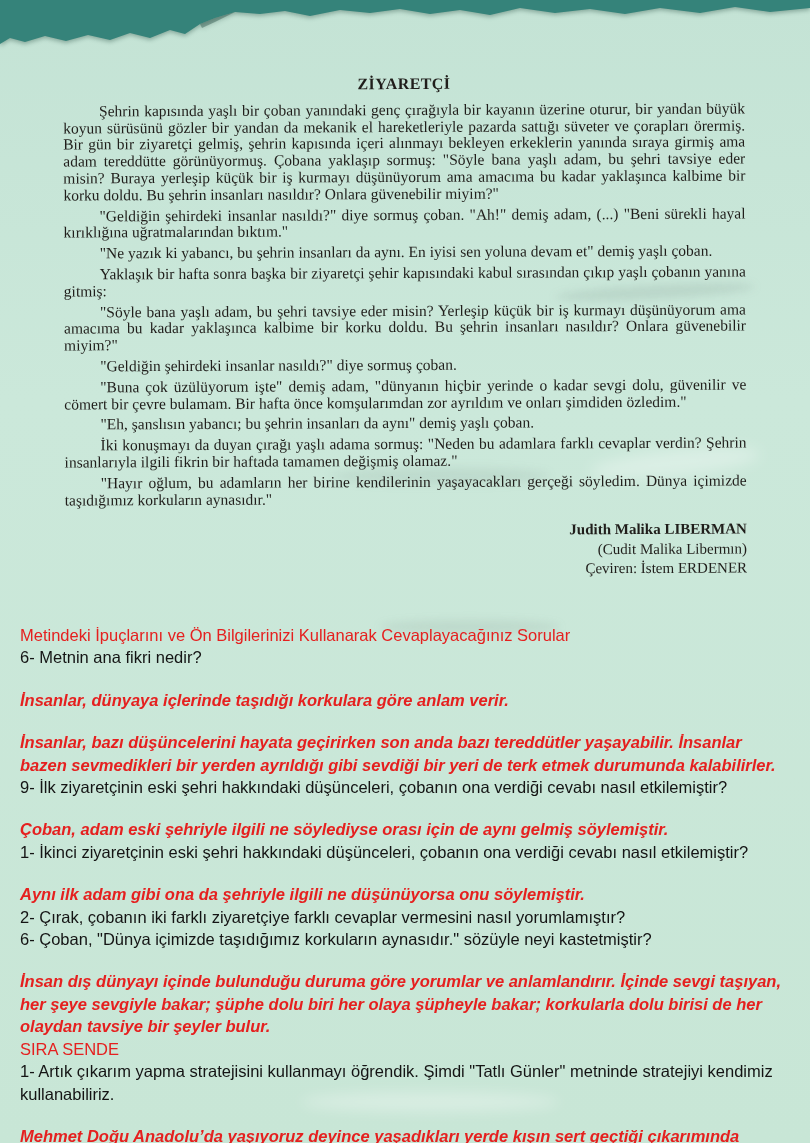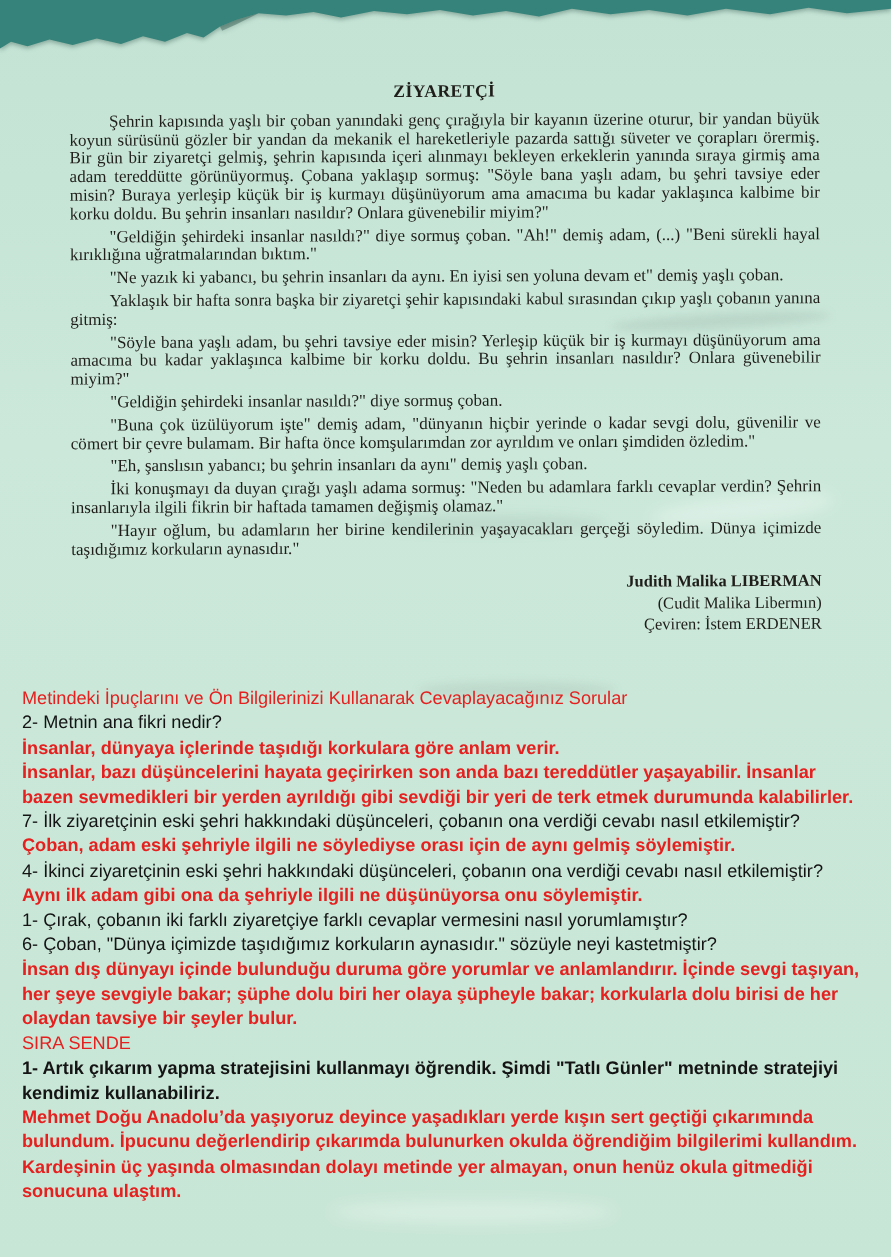--- a/index.html
+++ b/index.html
@@ -26,23 +26,23 @@
   .story p{margin:0 0 4px 0;text-indent:36px;}
   .byline{margin-top:14px;text-align:right;font-size:15px;line-height:19.5px;}
   .byline .author{font-weight:bold;}
 
   .qa{
     position:absolute;top:624px;left:20px;width:764px;
     font-family:"Liberation Sans", sans-serif;
     font-size:16.5px;line-height:22.4px;color:#141414;
   }
   .red{color:var(--red,#e5201f);}
-  .ans{color:var(--red,#e5201f);font-weight:bold;}
+  .ans{color:var(--red,#e5201f);font-weight:bold;font-style:italic;margin-top:20px;}
   .sira{font-weight:normal;}
-  .qbold{font-weight:bold;}
+  .qbold{font-weight:normal;}
 </style>
 </head>
 <body>
 
 <div class="page">
 
   <svg class="torn" width="810" height="52" viewBox="0 0 810 52">
     <polygon fill="var(--torn,#35837a)" points="0,0 810,0 810,8 770,12 735,7 700,13 660,8 625,14 590,9 555,13 520,8 490,15 460,10 430,14 400,9 370,13 340,10 310,16 285,11 260,14 235,12 215,18 200,24 185,34 170,30 150,38 130,33 110,40 88,35 66,41 45,36 25,42 10,38 0,44"></polygon>
     <polygon fill="rgba(20,60,52,.35)" points="200,24 215,18 235,12 215,22 202,28"></polygon>
   </svg>
@@ -68,32 +68,32 @@
     <div class="byline">
       <div class="author">Judith Malika LIBERMAN</div>
       <div>(Cudit Malika Libermın)</div>
       <div>Çeviren: İstem ERDENER</div>
     </div>
   </div>
 
   <div class="qa">
     <div class="red">Metindeki İpuçlarını ve Ön Bilgilerinizi Kullanarak Cevaplayacağınız Sorular</div>
 
-    <div class="q">2-  Metnin ana fikri nedir?</div>
+    <div class="q">6-  Metnin ana fikri nedir?</div>
     <div class="ans"> İnsanlar, dünyaya içlerinde taşıdığı korkulara göre anlam verir.</div>
 
     <div class="ans">İnsanlar, bazı düşüncelerini hayata geçirirken son anda bazı tereddütler yaşayabilir. İnsanlar bazen sevmedikleri bir yerden ayrıldığı gibi sevdiği bir yeri de terk etmek durumunda kalabilirler.</div>
 
-    <div class="q">7- İlk ziyaretçinin eski şehri hakkındaki düşünceleri, çobanın ona verdiği cevabı nasıl etkilemiştir?</div>
+    <div class="q">9- İlk ziyaretçinin eski şehri hakkındaki düşünceleri, çobanın ona verdiği cevabı nasıl etkilemiştir?</div>
     <div class="ans">Çoban, adam eski şehriyle ilgili ne söylediyse orası için de aynı gelmiş söylemiştir.</div>
 
-    <div class="q">4- İkinci ziyaretçinin eski şehri hakkındaki düşünceleri, çobanın ona verdiği cevabı nasıl etkilemiştir?</div>
+    <div class="q">1- İkinci ziyaretçinin eski şehri hakkındaki düşünceleri, çobanın ona verdiği cevabı nasıl etkilemiştir?</div>
     <div class="ans">Aynı ilk adam gibi ona da şehriyle ilgili ne düşünüyorsa onu söylemiştir.</div>
 
-    <div class="q">1- Çırak, çobanın iki farklı ziyaretçiye farklı cevaplar vermesini nasıl yorumlamıştır?</div>
+    <div class="q">2- Çırak, çobanın iki farklı ziyaretçiye farklı cevaplar vermesini nasıl yorumlamıştır?</div>
 
     <div class="q">6- Çoban, "Dünya içimizde taşıdığımız korkuların aynasıdır." sözüyle neyi kastetmiştir?</div>
     <div class="ans">İnsan dış dünyayı içinde bulunduğu duruma göre yorumlar ve anlamlandırır. İçinde sevgi taşıyan, her şeye sevgiyle bakar; şüphe dolu biri her olaya şüpheyle bakar; korkularla dolu birisi de her olaydan tavsiye bir şeyler bulur.</div>
 
     <div class="red sira">SIRA SENDE</div>
     <div class="q qbold">1- Artık çıkarım yapma stratejisini kullanmayı öğrendik. Şimdi "Tatlı Günler" metninde stratejiyi kendimiz kullanabiliriz.</div>
     <div class="ans">Mehmet Doğu Anadolu’da yaşıyoruz deyince yaşadıkları yerde kışın sert geçtiği çıkarımında bulundum. İpucunu değerlendirip çıkarımda bulunurken okulda öğrendiğim bilgilerimi kullandım. Kardeşinin üç yaşında olmasından dolayı metinde yer almayan, onun henüz okula gitmediği sonucuna ulaştım.</div>
   </div>
 
 </div>

